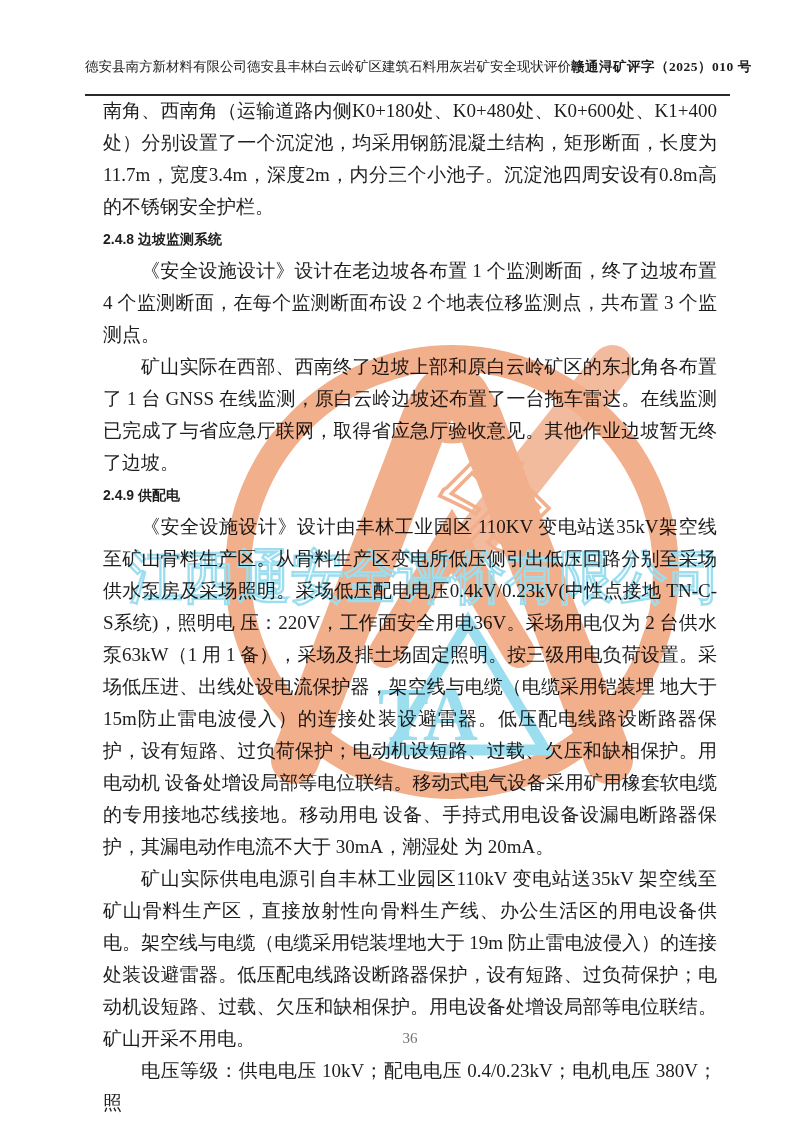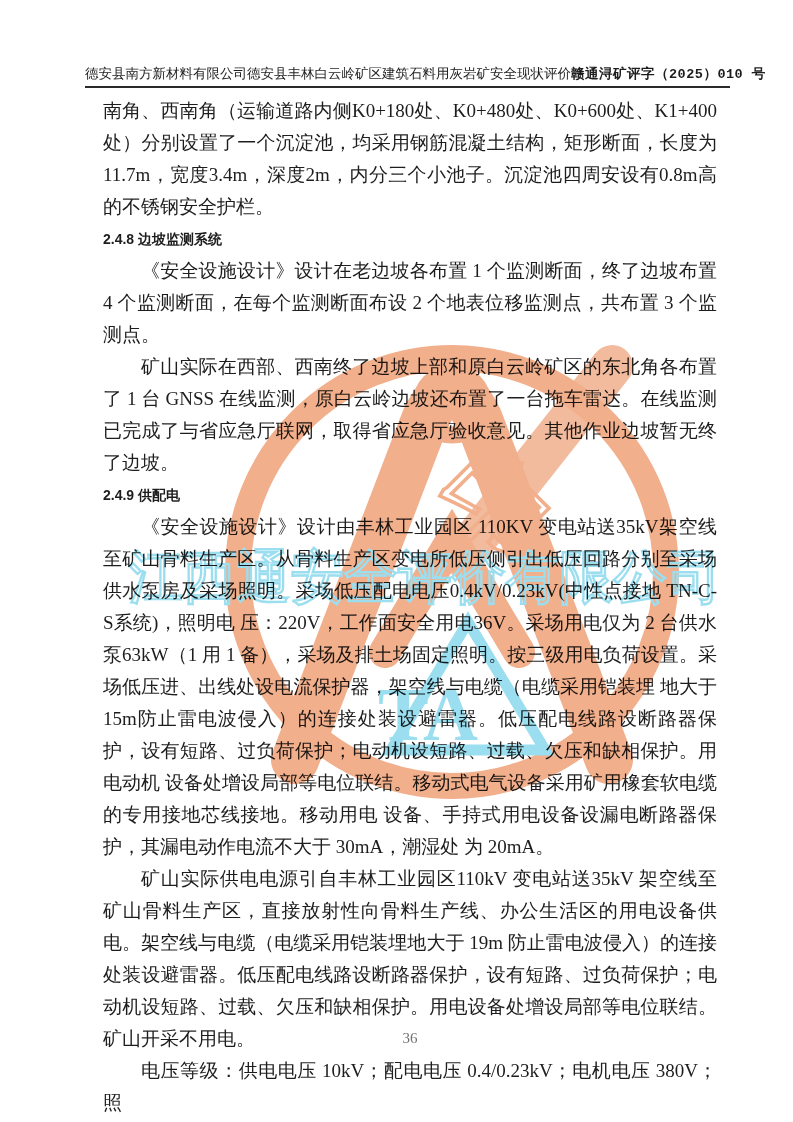--- a/index.html
+++ b/index.html
@@ -8,26 +8,26 @@
     width:793px;height:1122px;
     background:#ffffff;
     overflow:hidden;
     font-family:"Liberation Serif", serif;
     color:#1d1d1d;
   }
   
   .header{
     position:absolute;left:85px;top:58px;width:645px;height:25px;
     border-bottom:2px solid #2a2a2a;
-    display:flex;justify-content:space-between;align-items:flex-end;
+    display:flex;justify-content:space-between;align-items:flex-start;
     font-size:13.5px;
-    padding-bottom:3px;
+    padding-bottom:11px;
     white-space:nowrap;
   }
-  .header .docnum{font-weight:600;letter-spacing:.5px;font-family:Liberation Mono, monospace;}
+  .header .docnum{font-weight:600;letter-spacing:.5px;}
   
   .bodycol{
     position:absolute;left:103px;top:95px;width:614px;
     font-size:19px;line-height:32px;
     text-align:justify;
   }
   .bodycol p{margin:0;}
   .bodycol p.ind{text-indent:2em;}
   .bodycol h3{
     margin:0;font-size:14px;line-height:32px;font-weight:bold;

